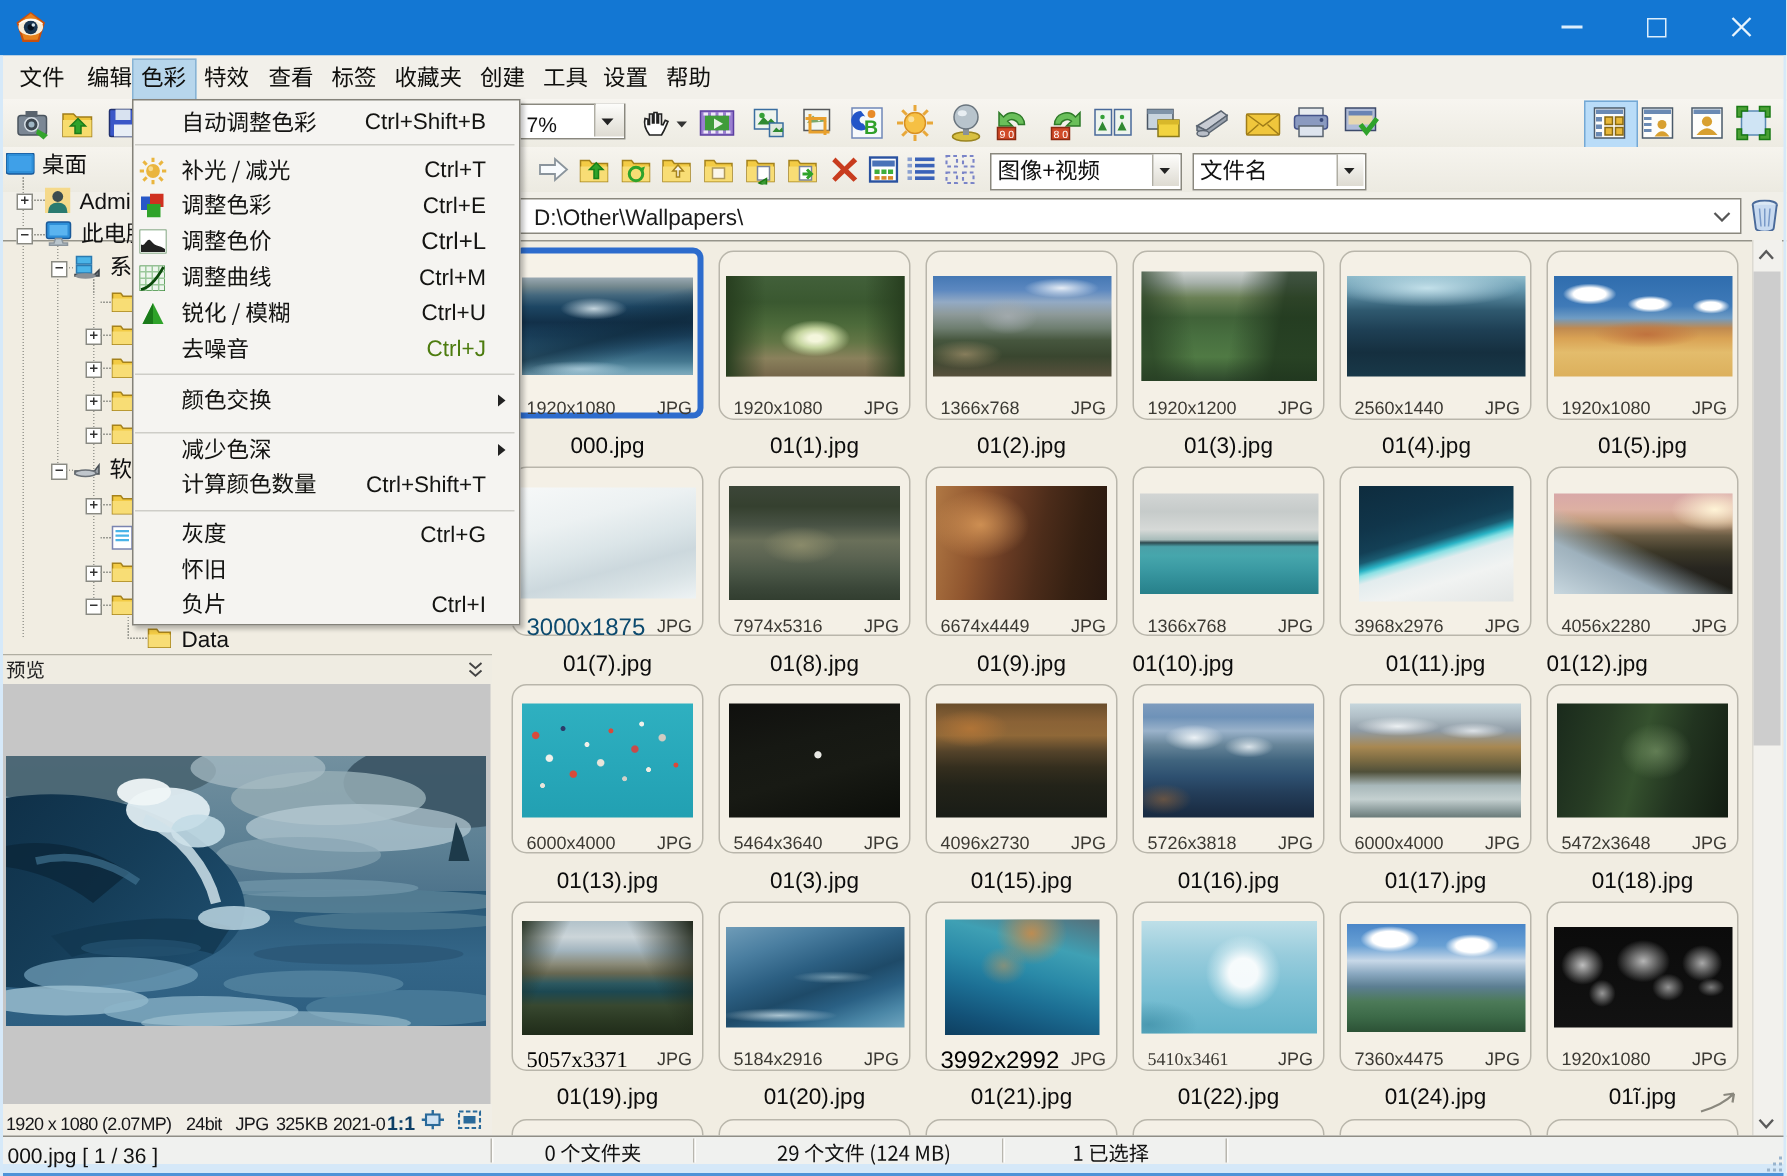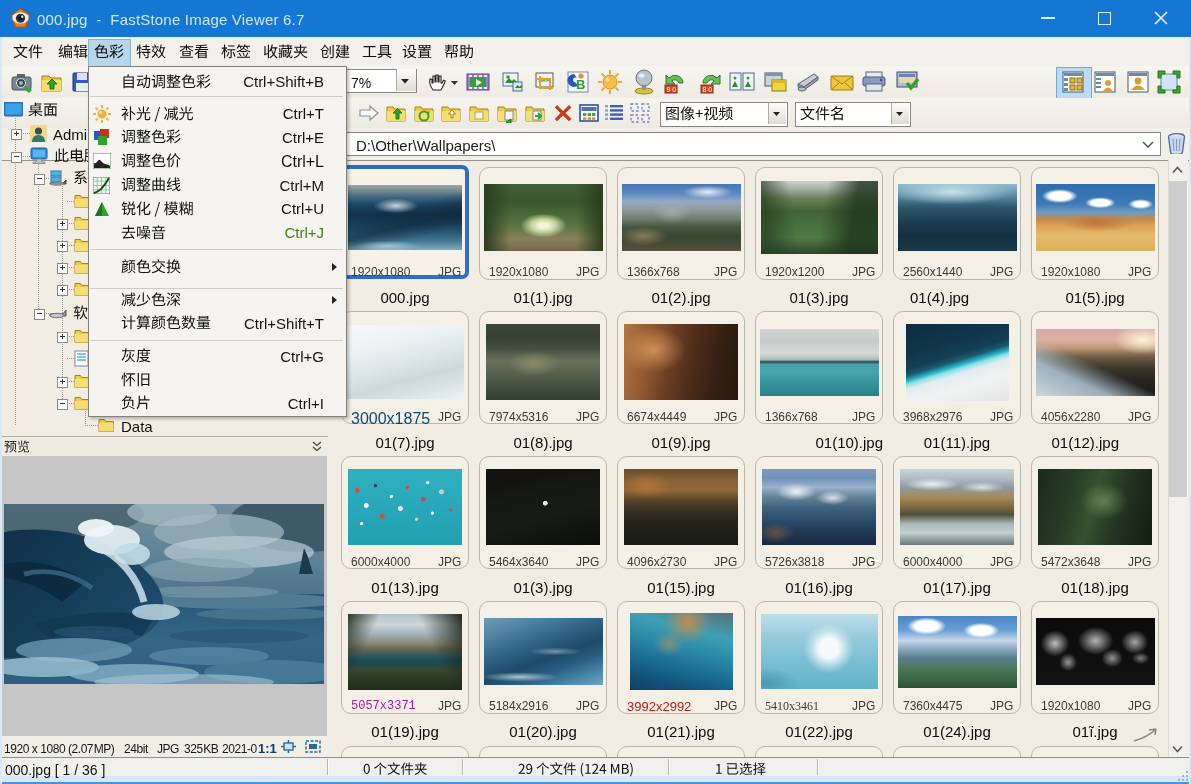--- a/index.html
+++ b/index.html
@@ -10,21 +10,20 @@
     <div style="position:absolute;left:0;top:0;width:1191px;height:37px;background:#1377d3"></div>
     <svg class="abs" style="left:9px;top:7px" width="23" height="23" viewBox="0 0 23 23">
 <path d="M11.5 1 L21 8 L17 21 L6 21 L2 8 Z" fill="#c8500f"></path>
 <path d="M11.5 2 L19.5 8.3 L16 19.5 L7 19.5 L3.5 8.3 Z" fill="#e8821c"></path>
 <ellipse cx="11.5" cy="11" rx="8.2" ry="5.6" fill="#f7ecd8"></ellipse>
 <circle cx="11.5" cy="11.2" r="4.6" fill="#1b3550"></circle>
 <circle cx="11.5" cy="11.2" r="2.1" fill="#06101c"></circle>
 <circle cx="13.2" cy="9.7" r="1.2" fill="#cfe0ea"></circle>
 <path d="M3.5 9 Q11.5 3.5 19.5 9" stroke="#fff" stroke-width="1" fill="none" opacity=".8"></path>
 </svg>
-    <div style="position:absolute;left:37px;top:11px;font-size:15px;color:#cfe6fa;letter-spacing:.2px">000.jpg&nbsp;&nbsp;-&nbsp;&nbsp;FastStone Image Viewer 6.7</div>
     <div style="position:absolute;left:1041px;top:17px;width:14px;height:1.5px;background:#dceefc"></div>
     <div style="position:absolute;left:1098px;top:12px;width:11px;height:11px;border:1.2px solid #dceefc"></div>
     <svg class="abs" style="left:1154px;top:11px" width="14" height="14" viewBox="0 0 14 14">
 <path d="M1 1 L13 13 M13 1 L1 13" stroke="#e8f4fd" stroke-width="1.6"></path>
     </svg>
     <div style="position:absolute;left:0;top:37px;width:1191px;height:29px;background:#f2f0ea;border-bottom:1px solid #d9d6cc"></div>
     <div style="position:absolute;left:88px;top:39px;width:40.5px;height:26px;background:#b7d6ec;border:1px solid #88b3d4"></div>
     <svg width="30.0" height="15.0" viewBox="0 0 30.0 15.0" style="position:absolute;left:13.0px;top:44.6px;overflow:visible;" fill="#10100e">
       <use href="#u6587" transform="matrix(0.0150,0,0,-0.0150,0.0,12.00)"></use>
       <use href="#u4EF6" transform="matrix(0.0150,0,0,-0.0150,15.0,12.00)"></use>
@@ -575,21 +574,21 @@
       <div style="position:absolute;left:285.0px;top:129.0px;width:128px;text-align:center;font-size:15px;color:#0c0c0c">01(2).jpg</div>
       <div style="position:absolute;left:423.0px;top:6.5px;width:126px;height:111px;border:1px solid #b9b6ab;border-radius:10px;background:#f4f0e6"></div>
       <div style="position:absolute;left:428.5px;top:21.0px;width:117px;height:73px;background:linear-gradient(100deg,rgba(0,0,0,0) 52%,rgba(30,52,28,.8) 76%),linear-gradient(262deg,rgba(0,0,0,0) 70%,rgba(38,62,34,.7) 92%),linear-gradient(180deg,#cdd2d0 0%,#a8b2ac 10%,#6a8055 24%,#406238 42%,#487040 60%,#507a44 78%,#2e482c 100%)"></div>
       <div style="position:absolute;left:433.0px;top:105.0px;font-size:12px;color:#3c3a34;font-family:'Liberation Sans'">1920x1200</div>
       <div style="position:absolute;left:520.0px;top:105.0px;font-size:12px;color:#3c3a34;font-family:'Liberation Sans'">JPG</div>
       <div style="position:absolute;left:423.0px;top:129.0px;width:128px;text-align:center;font-size:15px;color:#0c0c0c">01(3).jpg</div>
       <div style="position:absolute;left:561.0px;top:6.5px;width:126px;height:111px;border:1px solid #b9b6ab;border-radius:10px;background:#f4f0e6"></div>
       <div style="position:absolute;left:565.5px;top:24.0px;width:119px;height:67px;background:radial-gradient(ellipse 70% 25% at 45% 12%,rgba(205,232,240,.9),rgba(205,232,240,0) 75%),linear-gradient(180deg,#8fbccc 0%,#6395ac 14%,#2f596f 34%,#1e3f54 54%,#152f3f 76%,#183848 100%)"></div>
       <div style="position:absolute;left:571.0px;top:105.0px;font-size:12px;color:#3c3a34;font-family:'Liberation Sans'">2560x1440</div>
       <div style="position:absolute;left:658.0px;top:105.0px;font-size:12px;color:#3c3a34;font-family:'Liberation Sans'">JPG</div>
-      <div style="position:absolute;left:578px;top:129.0px;width:128px;text-align:left;font-size:15px;color:#0c0c0c">01(4).jpg</div>
+      <div style="position:absolute;left:555px;top:129.0px;width:128px;text-align:center;font-size:15px;color:#0c0c0c">01(4).jpg</div>
       <div style="position:absolute;left:699.0px;top:6.5px;width:126px;height:111px;border:1px solid #b9b6ab;border-radius:10px;background:#f4f0e6"></div>
       <div style="position:absolute;left:703.5px;top:24.0px;width:119px;height:67px;background:radial-gradient(ellipse 20% 14% at 20% 18%,#fff 45%,rgba(255,255,255,0) 75%),radial-gradient(ellipse 17% 11% at 54% 28%,#fff 45%,rgba(255,255,255,0) 75%),radial-gradient(ellipse 14% 10% at 88% 30%,#fff 40%,rgba(255,255,255,0) 75%),radial-gradient(ellipse 40% 18% at 52% 58%,rgba(190,110,60,.9),rgba(190,110,60,0) 75%),linear-gradient(180deg,#2f6dae 0%,#3f7ab8 30%,#6f9cc4 42%,#c08a50 52%,#d9a254 62%,#e3bc6c 76%,#dcb05c 100%)"></div>
       <div style="position:absolute;left:709.0px;top:105.0px;font-size:12px;color:#3c3a34;font-family:'Liberation Sans'">1920x1080</div>
       <div style="position:absolute;left:796.0px;top:105.0px;font-size:12px;color:#3c3a34;font-family:'Liberation Sans'">JPG</div>
       <div style="position:absolute;left:699.0px;top:129.0px;width:128px;text-align:center;font-size:15px;color:#0c0c0c">01(5).jpg</div>
       <div style="position:absolute;left:9.0px;top:151.3px;width:126px;height:111px;border:1px solid #b9b6ab;border-radius:10px;background:#f4f0e6"></div>
       <div style="position:absolute;left:14.0px;top:165.3px;width:118px;height:74px;background:linear-gradient(165deg,#f6f8f8 0%,#ecf1f2 30%,#dbe5e8 52%,#ccd8dd 68%,#d8e2e5 82%,#eef3f4 100%)"></div>
       <div style="position:absolute;left:19.0px;top:249.8px;font-size:16px;color:#0c4a6e;font-family:'Liberation Sans'">3000x1875</div>
       <div style="position:absolute;left:106.0px;top:249.8px;font-size:12px;color:#3c3a34;font-family:'Liberation Sans'">JPG</div>
       <div style="position:absolute;left:9.0px;top:273.8px;width:128px;text-align:center;font-size:15px;color:#0c0c0c">01(7).jpg</div>
@@ -600,31 +599,31 @@
       <div style="position:absolute;left:147.0px;top:273.8px;width:128px;text-align:center;font-size:15px;color:#0c0c0c">01(8).jpg</div>
       <div style="position:absolute;left:285.0px;top:151.3px;width:126px;height:111px;border:1px solid #b9b6ab;border-radius:10px;background:#f4f0e6"></div>
       <div style="position:absolute;left:292.0px;top:164.3px;width:114px;height:76px;background:radial-gradient(ellipse 38% 40% at 26% 34%,rgba(222,158,92,.8),rgba(222,158,92,0) 75%),linear-gradient(100deg,#b07844 0%,#90562f 24%,#6a3c24 42%,#4c2c1a 60%,#352012 80%,#281810 100%)"></div>
       <div style="position:absolute;left:295.0px;top:249.8px;font-size:12px;color:#3c3a34;font-family:'Liberation Sans'">6674x4449</div>
       <div style="position:absolute;left:382.0px;top:249.8px;font-size:12px;color:#3c3a34;font-family:'Liberation Sans'">JPG</div>
       <div style="position:absolute;left:285.0px;top:273.8px;width:128px;text-align:center;font-size:15px;color:#0c0c0c">01(9).jpg</div>
       <div style="position:absolute;left:423.0px;top:151.3px;width:126px;height:111px;border:1px solid #b9b6ab;border-radius:10px;background:#f4f0e6"></div>
       <div style="position:absolute;left:427.5px;top:168.8px;width:119px;height:67px;background:linear-gradient(180deg,#d2d5d4 0%,#c6cbca 18%,#d6d9d7 36%,#a8bcba 46%,#2e4a50 49%,#4aa0a8 53%,#46a6ac 62%,#3a99a2 76%,#2e8a94 90%,#27808a 100%)"></div>
       <div style="position:absolute;left:433.0px;top:249.8px;font-size:12px;color:#3c3a34;font-family:'Liberation Sans'">1366x768</div>
       <div style="position:absolute;left:520.0px;top:249.8px;font-size:12px;color:#3c3a34;font-family:'Liberation Sans'">JPG</div>
-      <div style="position:absolute;left:423.0px;top:273.8px;width:128px;text-align:right;font-size:15px;color:#0c0c0c">01(10).jpg</div>
+      <div style="position:absolute;left:423.0px;top:273.8px;width:128px;text-align:left;font-size:15px;color:#0c0c0c">01(10).jpg</div>
       <div style="position:absolute;left:561.0px;top:151.3px;width:126px;height:111px;border:1px solid #b9b6ab;border-radius:10px;background:#f4f0e6"></div>
       <div style="position:absolute;left:573.5px;top:163.8px;width:103px;height:77px;background:linear-gradient(163deg,#0e2c3e 0%,#10354a 28%,#133f55 42%,#1a5a70 48%,#2ab4c6 53%,#8ae0e4 56%,#e2ecee 61%,#f1f3f2 75%,#e2e5e4 100%)"></div>
       <div style="position:absolute;left:571.0px;top:249.8px;font-size:12px;color:#3c3a34;font-family:'Liberation Sans'">3968x2976</div>
       <div style="position:absolute;left:658.0px;top:249.8px;font-size:12px;color:#3c3a34;font-family:'Liberation Sans'">JPG</div>
       <div style="position:absolute;left:561.0px;top:273.8px;width:128px;text-align:center;font-size:15px;color:#0c0c0c">01(11).jpg</div>
       <div style="position:absolute;left:699.0px;top:151.3px;width:126px;height:111px;border:1px solid #b9b6ab;border-radius:10px;background:#f4f0e6"></div>
       <div style="position:absolute;left:703.5px;top:168.8px;width:119px;height:67px;background:radial-gradient(ellipse 34% 30% at 90% 16%,rgba(255,245,215,.98),rgba(255,240,200,0) 72%),linear-gradient(205deg,rgba(0,0,0,0) 52%,rgba(175,198,214,.85) 72%,rgba(210,226,234,.95) 100%),linear-gradient(180deg,#d8a8a8 0%,#ddb0a2 16%,#c09a7a 28%,#6a5c44 42%,#3c3828 58%,#282620 74%,#1c1b15 100%)"></div>
       <div style="position:absolute;left:709.0px;top:249.8px;font-size:12px;color:#3c3a34;font-family:'Liberation Sans'">4056x2280</div>
       <div style="position:absolute;left:796.0px;top:249.8px;font-size:12px;color:#3c3a34;font-family:'Liberation Sans'">JPG</div>
-      <div style="position:absolute;left:659px;top:273.8px;width:128px;text-align:right;font-size:15px;color:#0c0c0c">01(12).jpg</div>
+      <div style="position:absolute;left:699.0px;top:273.8px;width:128px;text-align:left;font-size:15px;color:#0c0c0c">01(12).jpg</div>
       <div style="position:absolute;left:9.0px;top:296.1px;width:126px;height:111px;border:1px solid #b9b6ab;border-radius:10px;background:#f4f0e6"></div>
       <div style="position:absolute;left:16.0px;top:309.1px;width:114px;height:76px;background:radial-gradient(circle 3px at 8% 28%,#d84a3a 70%,rgba(0,0,0,0) 95%),radial-gradient(circle 3px at 16% 48%,#f0f0ea 70%,rgba(0,0,0,0) 95%),radial-gradient(circle 2px at 24% 22%,#2c3c6a 70%,rgba(0,0,0,0) 95%),radial-gradient(circle 3px at 30% 62%,#d84a3a 70%,rgba(0,0,0,0) 95%),radial-gradient(circle 2px at 38% 36%,#f0f0ea 70%,rgba(0,0,0,0) 95%),radial-gradient(circle 3px at 46% 52%,#e8e4da 70%,rgba(0,0,0,0) 95%),radial-gradient(circle 2px at 52% 24%,#d84a3a 70%,rgba(0,0,0,0) 95%),radial-gradient(circle 2px at 60% 66%,#d0d0c8 70%,rgba(0,0,0,0) 95%),radial-gradient(circle 3px at 66% 40%,#c84a4a 70%,rgba(0,0,0,0) 95%),radial-gradient(circle 2px at 74% 58%,#f0ece2 70%,rgba(0,0,0,0) 95%),radial-gradient(circle 3px at 82% 30%,#d0ccc2 70%,rgba(0,0,0,0) 95%),radial-gradient(circle 2px at 90% 54%,#d84a3a 70%,rgba(0,0,0,0) 95%),radial-gradient(circle 2px at 12% 72%,#e8e4da 70%,rgba(0,0,0,0) 95%),radial-gradient(circle 2px at 70% 18%,#f0f0ea 70%,rgba(0,0,0,0) 95%),linear-gradient(180deg,#2fb0c0 0%,#28a8ba 50%,#22a0b2 100%)"></div>
       <div style="position:absolute;left:19.0px;top:394.6px;font-size:12px;color:#3c3a34;font-family:'Liberation Sans'">6000x4000</div>
       <div style="position:absolute;left:106.0px;top:394.6px;font-size:12px;color:#3c3a34;font-family:'Liberation Sans'">JPG</div>
       <div style="position:absolute;left:9.0px;top:418.6px;width:128px;text-align:center;font-size:15px;color:#0c0c0c">01(13).jpg</div>
       <div style="position:absolute;left:147.0px;top:296.1px;width:126px;height:111px;border:1px solid #b9b6ab;border-radius:10px;background:#f4f0e6"></div>
       <div style="position:absolute;left:154.0px;top:309.1px;width:114px;height:76px;background:radial-gradient(circle 3px at 52% 45%,#e8e8e4 70%,rgba(0,0,0,0) 90%),linear-gradient(165deg,#10100e 0%,#161813 35%,#181a14 60%,#0c0e0a 100%)"></div>
       <div style="position:absolute;left:157.0px;top:394.6px;font-size:12px;color:#3c3a34;font-family:'Liberation Sans'">5464x3640</div>
       <div style="position:absolute;left:244.0px;top:394.6px;font-size:12px;color:#3c3a34;font-family:'Liberation Sans'">JPG</div>
       <div style="position:absolute;left:147.0px;top:418.6px;width:128px;text-align:center;font-size:15px;color:#0c0c0c">01(3).jpg</div>
@@ -643,31 +642,31 @@
       <div style="position:absolute;left:571.0px;top:394.6px;font-size:12px;color:#3c3a34;font-family:'Liberation Sans'">6000x4000</div>
       <div style="position:absolute;left:658.0px;top:394.6px;font-size:12px;color:#3c3a34;font-family:'Liberation Sans'">JPG</div>
       <div style="position:absolute;left:561.0px;top:418.6px;width:128px;text-align:center;font-size:15px;color:#0c0c0c">01(17).jpg</div>
       <div style="position:absolute;left:699.0px;top:296.1px;width:126px;height:111px;border:1px solid #b9b6ab;border-radius:10px;background:#f4f0e6"></div>
       <div style="position:absolute;left:706.0px;top:309.1px;width:114px;height:76px;background:radial-gradient(ellipse 30% 35% at 58% 42%,rgba(140,170,120,.55),rgba(140,170,120,0) 70%),linear-gradient(105deg,#1a2a1c 0%,#273c24 28%,#35512e 48%,#223420 70%,#131d12 100%)"></div>
       <div style="position:absolute;left:709.0px;top:394.6px;font-size:12px;color:#3c3a34;font-family:'Liberation Sans'">5472x3648</div>
       <div style="position:absolute;left:796.0px;top:394.6px;font-size:12px;color:#3c3a34;font-family:'Liberation Sans'">JPG</div>
       <div style="position:absolute;left:699.0px;top:418.6px;width:128px;text-align:center;font-size:15px;color:#0c0c0c">01(18).jpg</div>
       <div style="position:absolute;left:9.0px;top:440.9px;width:126px;height:111px;border:1px solid #b9b6ab;border-radius:10px;background:#f4f0e6"></div>
       <div style="position:absolute;left:16.0px;top:453.9px;width:114px;height:76px;background:linear-gradient(115deg,rgba(30,40,22,.9) 0%,rgba(30,40,22,0) 22%),linear-gradient(245deg,rgba(25,32,18,.95) 0%,rgba(25,32,18,0) 30%),linear-gradient(180deg,#b2c2ca 0%,#ccd5d9 14%,#a2b4be 26%,#8a8a78 38%,#686852 46%,#2c5860 55%,#1c4852 62%,#384830 74%,#2a3822 88%,#202c1a 100%)"></div>
-      <div style="position:absolute;left:19.0px;top:539.4px;font-size:12px;color:#a21caf;font-family:Liberation Mono, monospace">5057x3371</div>
+      <div style="position:absolute;left:19.0px;top:539.4px;font-size:15px;color:#000000;font-family:Liberation Serif, serif">5057x3371</div>
       <div style="position:absolute;left:106.0px;top:539.4px;font-size:12px;color:#3c3a34;font-family:'Liberation Sans'">JPG</div>
       <div style="position:absolute;left:9.0px;top:563.4px;width:128px;text-align:center;font-size:15px;color:#0c0c0c">01(19).jpg</div>
       <div style="position:absolute;left:147.0px;top:440.9px;width:126px;height:111px;border:1px solid #b9b6ab;border-radius:10px;background:#f4f0e6"></div>
       <div style="position:absolute;left:151.5px;top:458.4px;width:119px;height:67px;background:radial-gradient(ellipse 45% 10% at 30% 88%,rgba(215,232,238,.75),rgba(215,232,238,0) 72%),radial-gradient(ellipse 30% 8% at 60% 50%,rgba(190,218,228,.5),rgba(190,218,228,0) 75%),linear-gradient(160deg,#6f9cb8 0%,#4a7ea0 22%,#2c5f82 42%,#1e4a68 58%,#2a6084 72%,#4a86a6 86%,#6fa6c0 100%)"></div>
       <div style="position:absolute;left:157.0px;top:539.4px;font-size:12px;color:#3c3a34;font-family:'Liberation Sans'">5184x2916</div>
       <div style="position:absolute;left:244.0px;top:539.4px;font-size:12px;color:#3c3a34;font-family:'Liberation Sans'">JPG</div>
       <div style="position:absolute;left:147.0px;top:563.4px;width:128px;text-align:center;font-size:15px;color:#0c0c0c">01(20).jpg</div>
       <div style="position:absolute;left:285.0px;top:440.9px;width:126px;height:111px;border:1px solid #b9b6ab;border-radius:10px;background:#f4f0e6"></div>
       <div style="position:absolute;left:297.5px;top:453.4px;width:103px;height:77px;background:radial-gradient(ellipse 32% 38% at 56% 12%,rgba(195,140,78,.95),rgba(175,125,68,0) 72%),radial-gradient(ellipse 20% 22% at 38% 40%,rgba(200,150,90,.55),rgba(200,150,90,0) 75%),linear-gradient(195deg,#56707a 0%,#3fa0b4 26%,#2a8aa8 46%,#1c6f94 64%,#135278 84%,#0e3f60 100%)"></div>
-      <div style="position:absolute;left:295.0px;top:539.4px;font-size:13px;color:#b91c1c;font-family:'Liberation Sans'">3992x2992</div>
+      <div style="position:absolute;left:295.0px;top:539.4px;font-size:16px;color:#000000;font-family:'Liberation Sans'">3992x2992</div>
       <div style="position:absolute;left:382.0px;top:539.4px;font-size:12px;color:#3c3a34;font-family:'Liberation Sans'">JPG</div>
       <div style="position:absolute;left:285.0px;top:563.4px;width:128px;text-align:center;font-size:15px;color:#0c0c0c">01(21).jpg</div>
       <div style="position:absolute;left:423.0px;top:440.9px;width:126px;height:111px;border:1px solid #b9b6ab;border-radius:10px;background:#f4f0e6"></div>
       <div style="position:absolute;left:428.5px;top:454.4px;width:117px;height:75px;background:radial-gradient(circle 25px at 58% 46%,rgba(255,255,255,.92) 38%,rgba(240,250,252,.4) 72%,rgba(240,250,252,0) 100%),radial-gradient(ellipse 40% 30% at 4% 92%,rgba(50,130,155,.55),rgba(50,130,155,0) 70%),linear-gradient(180deg,#bedfe8 0%,#98ccdc 30%,#7cc0d4 60%,#62b2c8 100%)"></div>
       <div style="position:absolute;left:433.0px;top:539.4px;font-size:12px;color:#3c3a34;font-family:Liberation Serif, serif">5410x3461</div>
       <div style="position:absolute;left:520.0px;top:539.4px;font-size:12px;color:#3c3a34;font-family:'Liberation Sans'">JPG</div>
       <div style="position:absolute;left:423.0px;top:563.4px;width:128px;text-align:center;font-size:15px;color:#0c0c0c">01(22).jpg</div>
       <div style="position:absolute;left:561.0px;top:440.9px;width:126px;height:111px;border:1px solid #b9b6ab;border-radius:10px;background:#f4f0e6"></div>
       <div style="position:absolute;left:565.5px;top:455.9px;width:119px;height:72px;background:radial-gradient(ellipse 22% 16% at 24% 14%,#fff 45%,rgba(255,255,255,0) 75%),radial-gradient(ellipse 20% 14% at 70% 20%,#fff 45%,rgba(255,255,255,0) 75%),linear-gradient(180deg,#4a86c8 0%,#68a0d4 20%,#c8d8e8 34%,#8aa8c0 46%,#5c7e92 58%,#4c7a58 72%,#3c6a48 86%,#2c5236 100%)"></div>
       <div style="position:absolute;left:571.0px;top:539.4px;font-size:12px;color:#3c3a34;font-family:'Liberation Sans'">7360x4475</div>

